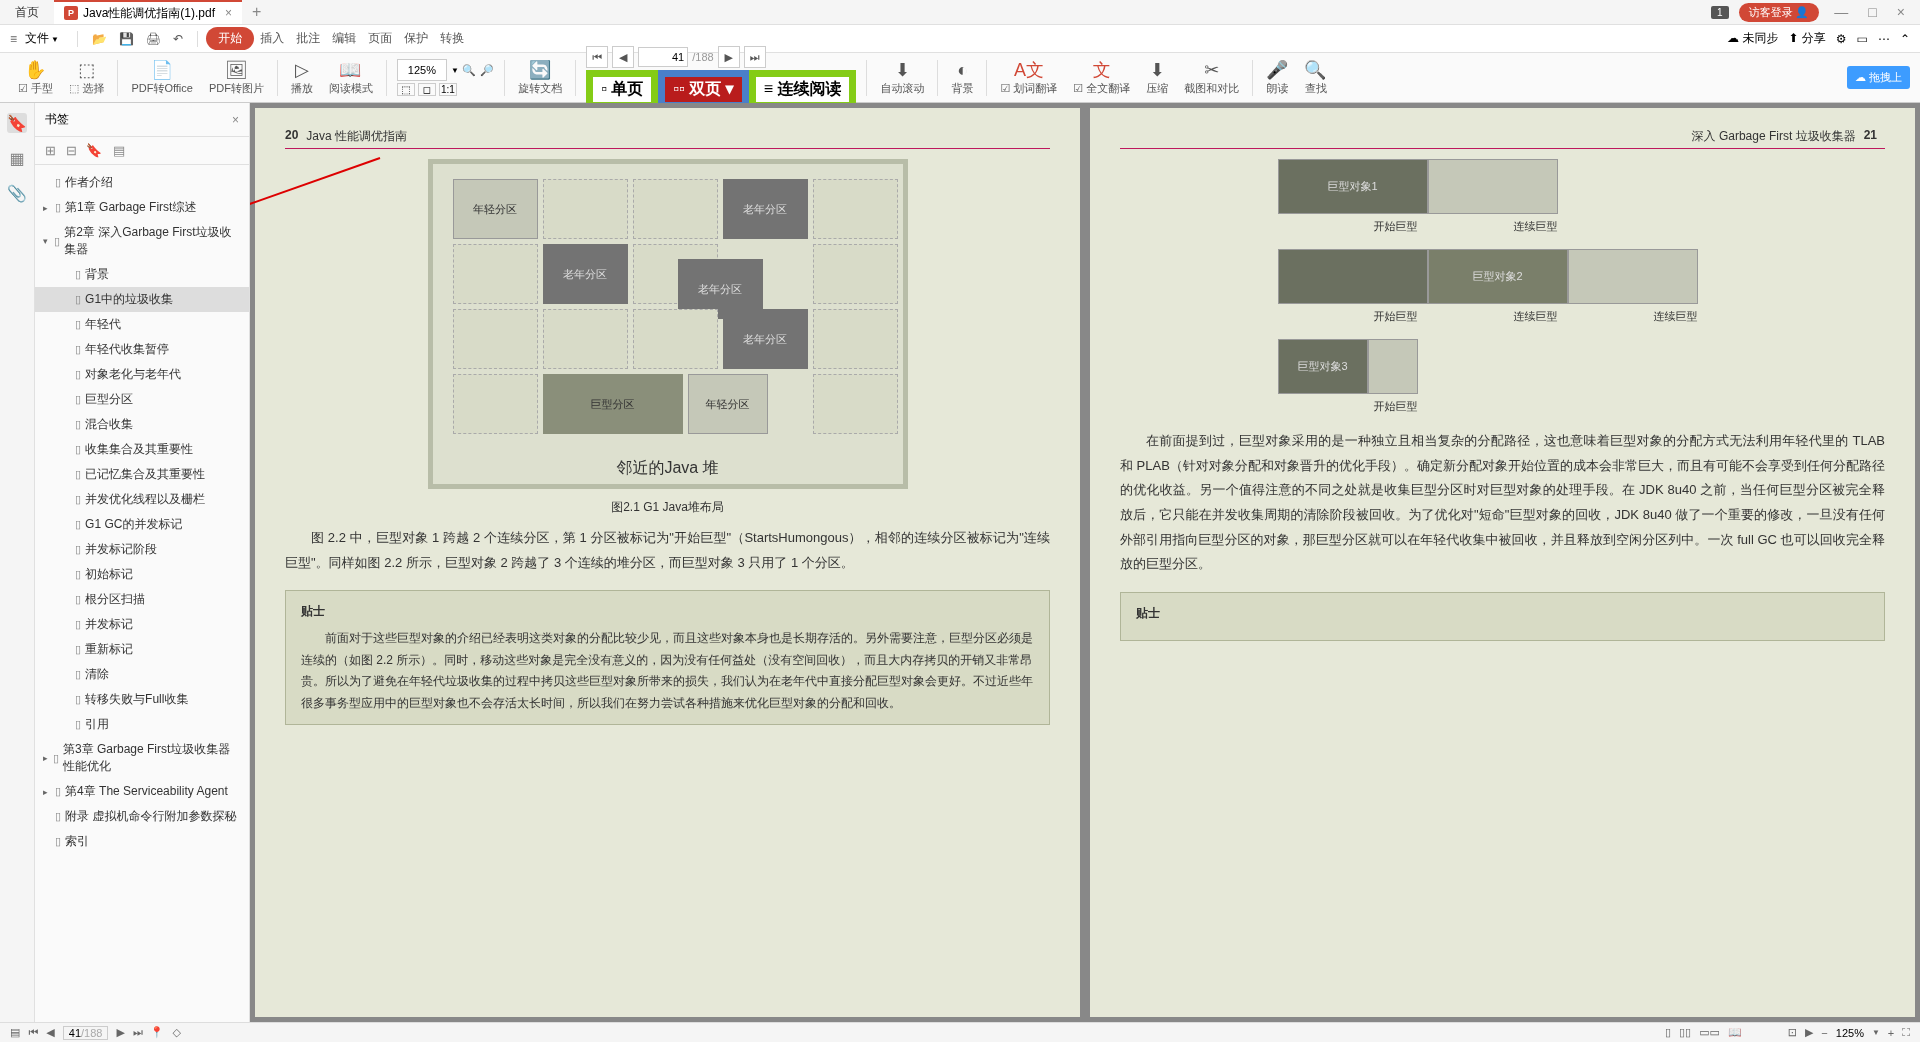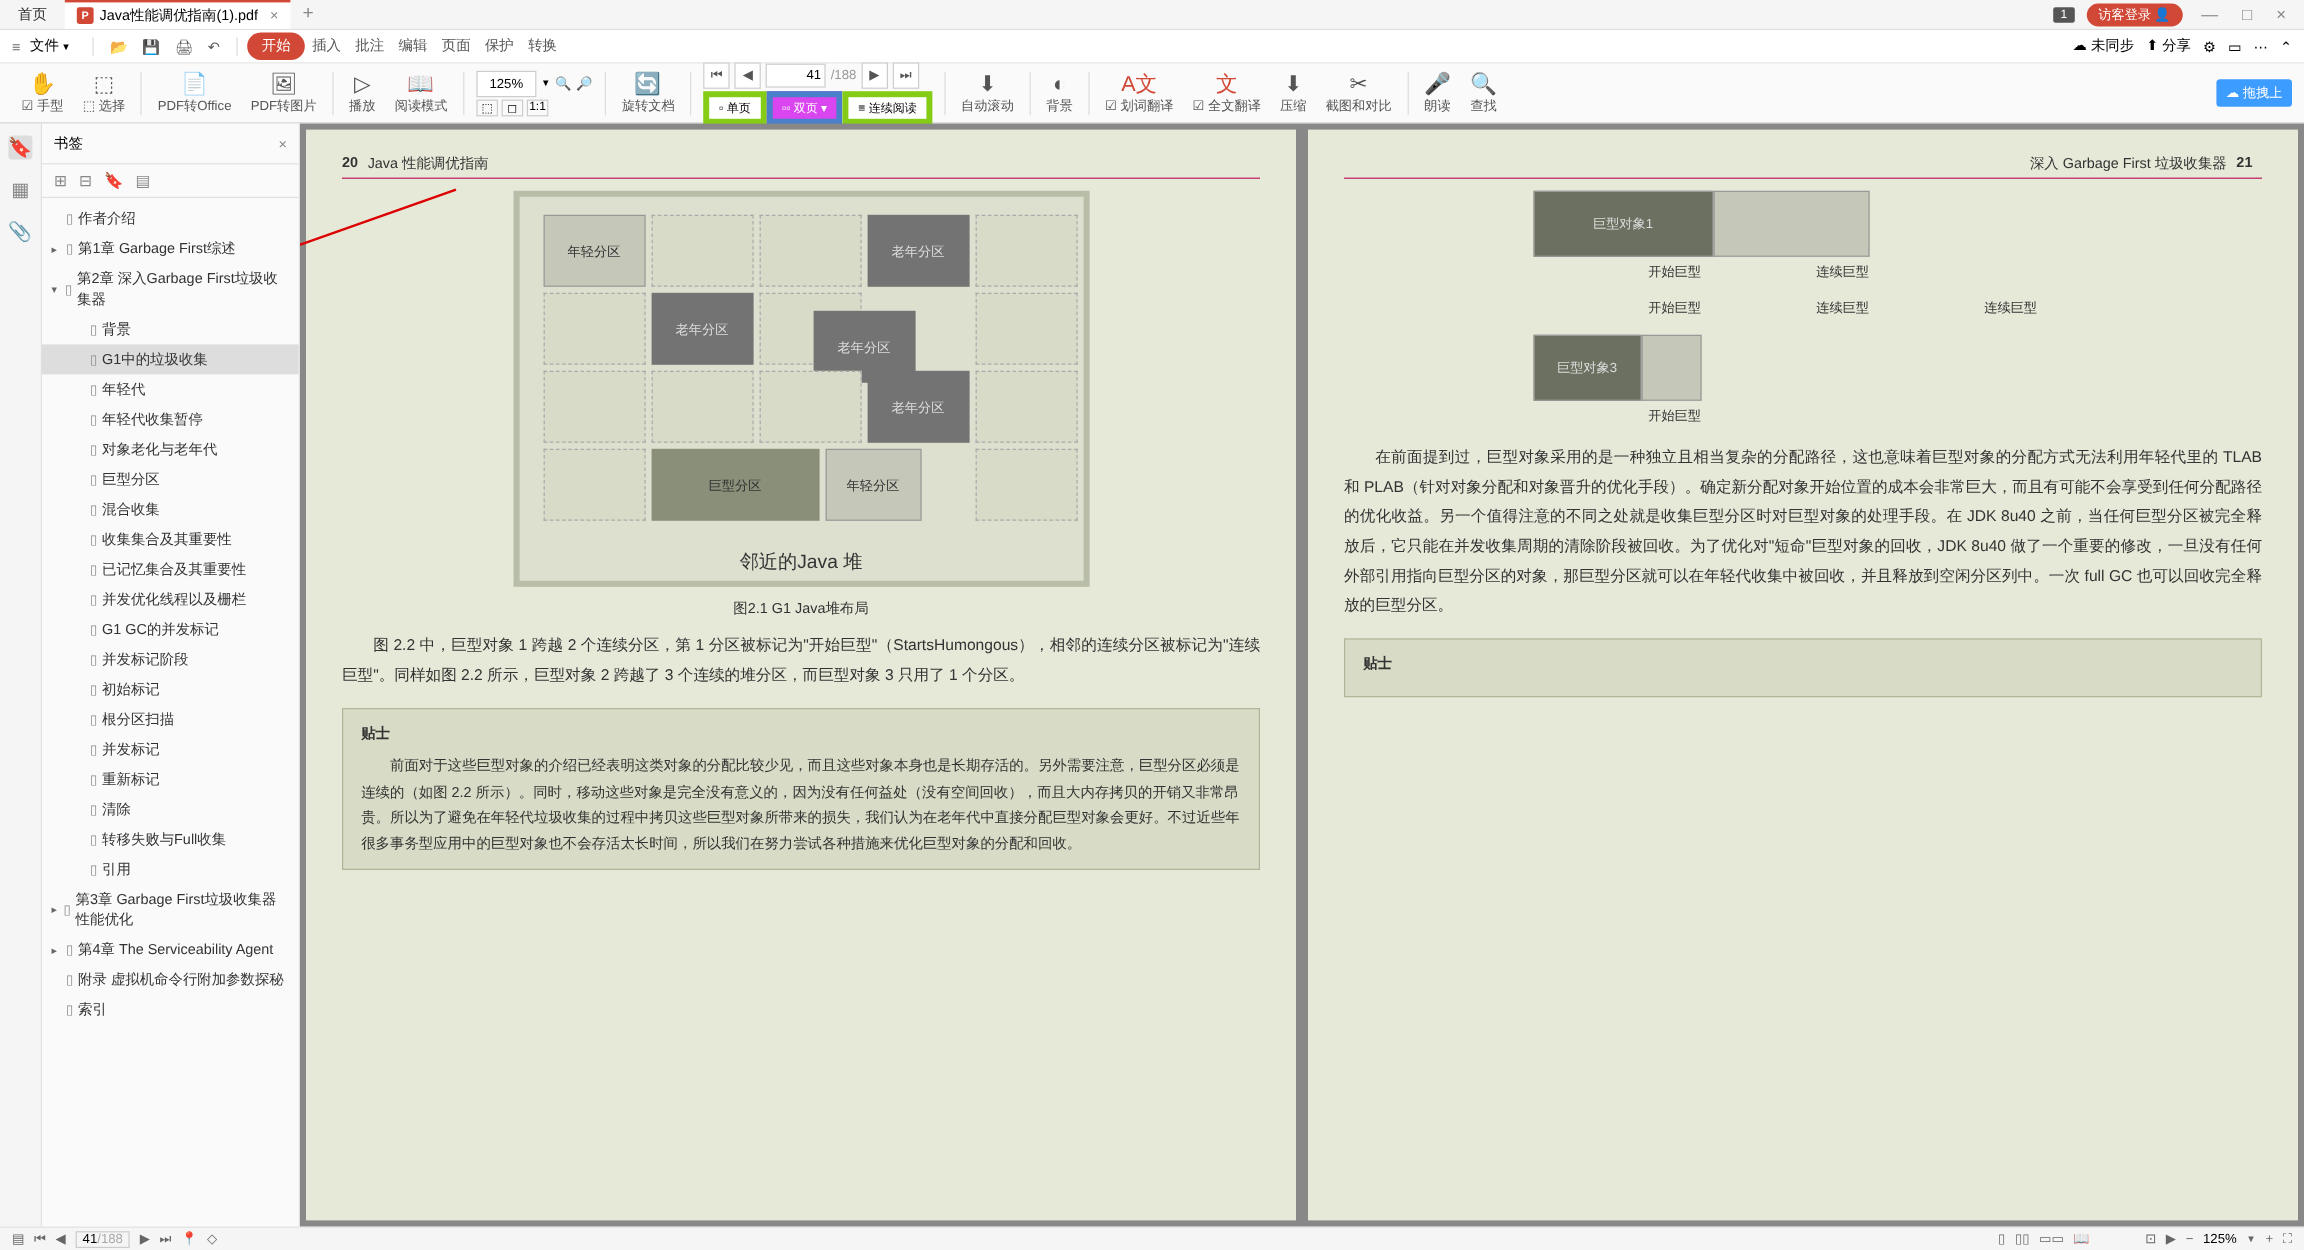--- a/index.html
+++ b/index.html
@@ -28,22 +28,22 @@
 .tool-group{display:flex;flex-direction:column;align-items:center;padding:0 8px;cursor:pointer;}
 .tool-group .icon{font-size:18px;color:#555;height:22px;display:flex;align-items:center;}
 .tool-group .label{color:#555;white-space:nowrap;}
 .tool-sep{width:1px;height:36px;background:#ddd;margin:0 5px;}
 .zoom-box{display:flex;align-items:center;gap:4px;}
 .zoom-input{width:50px;height:22px;border:1px solid #ccc;text-align:center;font-size:11px;}
 .page-nav{display:flex;align-items:center;gap:4px;}
 .page-input{width:50px;height:20px;border:1px solid #ccc;text-align:right;font-size:11px;padding-right:3px;}
 .page-total{color:#999;font-size:11px;}
 .nav-btn{width:22px;height:22px;border:1px solid #ccc;background:#fff;display:flex;align-items:center;justify-content:center;cursor:pointer;color:#555;}
-.mode-btn{padding:2px 8px;font-size:10px;border:5px solid #84cc16;background:#fff;}
-.mode-btn.active{background:#d946ef;color:#fff;border-color:#4a7fc9;}
+.mode-btn{padding:2px 8px;font-size:16px;border:7px solid #84cc16;background:#fff;font-weight:bold;}
+.mode-btn.active{background:#b91c1c;color:#fff;border-color:#4a7fc9;}
 .toolbar-right{margin-left:auto;}
 .cloud-btn{background:#3d9cff;color:#fff;padding:4px 8px;border-radius:3px;font-size:11px;display:flex;align-items:center;gap:3px;}
 
 .main{display:flex;height:919px;}
 .left-rail{width:35px;background:#f5f5f5;border-right:1px solid #e0e0e0;padding-top:10px;display:flex;flex-direction:column;align-items:center;gap:15px;}
 .rail-icon{width:20px;height:20px;color:#888;cursor:pointer;display:flex;align-items:center;justify-content:center;}
 .rail-icon.active{background:#ddd;border-radius:3px;}
 
 .bookmark-panel{width:215px;background:#fafafa;border-right:1px solid #e0e0e0;display:flex;flex-direction:column;}
 .bookmark-header{display:flex;align-items:center;padding:8px 10px;font-size:12px;border-bottom:1px solid #e0e0e0;}
@@ -454,20 +454,25 @@
         </div>
         <div class="d2-group">
           <div class="d2-row">
             <div class="d2-cell" style="width:150px;background:#6b7060;color:#ddd;">巨型对象1</div>
             <div class="d2-cell" style="width:130px;background:#c5c8b8;"></div>
           </div>
           <div class="d2-label">
               <span style="width:140px;">开始巨型</span>
               <span style="width:140px;">连续巨型</span>
             </div>
+          <div class="d2-row">
+            <div class="d2-cell" style="width:150px;background:#6b7060;"></div>
+            <div class="d2-cell" style="width:140px;background:#7a7f6a;color:#ddd;">巨型对象2</div>
+            <div class="d2-cell" style="width:130px;background:#c5c8b8;"></div>
+          </div>
           <div class="d2-label">
               <span style="width:140px;">开始巨型</span>
               <span style="width:140px;">连续巨型</span>
               <span style="width:140px;">连续巨型</span>
             </div>
           <div class="d2-row">
             <div class="d2-cell" style="width:90px;background:#6b7060;color:#ddd;">巨型对象3</div>
             <div class="d2-cell" style="width:50px;background:#c5c8b8;"></div>
           </div>
           <div class="d2-label">

